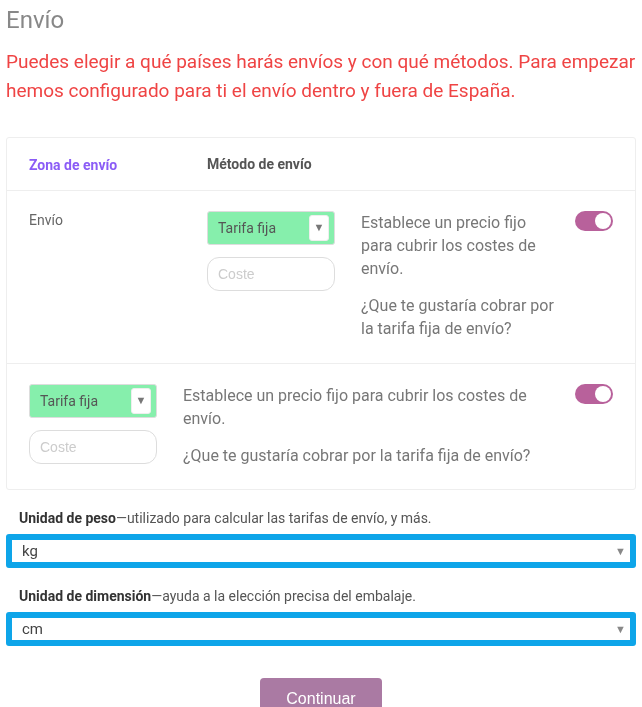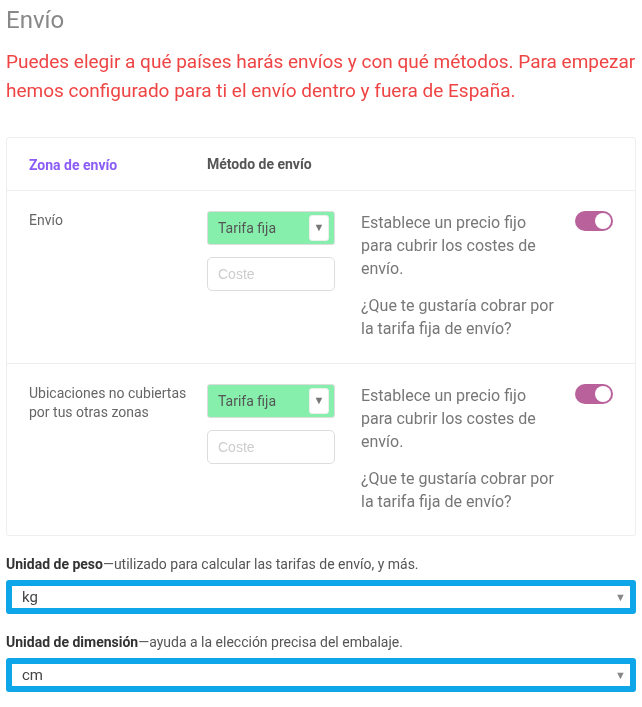--- a/index.html
+++ b/index.html
@@ -106,21 +106,21 @@
     justify-content: center;
     color: #777;
     font-size: 11px;
     pointer-events: none;
     background: #fff;
   }
   .cost-input {
     width: 128px;
     height: 34px;
     border: 1px solid #ddd;
-    border-radius: 5px;
+    border-radius: 12px;
     padding: 0 10px;
     font-size: 14px;
     color: #555;
   }
   .cost-input::placeholder { color: #ccc; }
   .toggle {
     width: 38px;
     height: 20px;
     background: #b8619b;
     border-radius: 20px;
@@ -135,20 +135,21 @@
     width: 16px;
     height: 16px;
     background: #fff;
     border-radius: 50%;
   }
   .unit-block { margin-top: 20px; }
   .unit-label {
     font-size: 14px;
     color: #333;
     margin-bottom: 8px;
+    margin-left: 13px;
   }
   .unit-label .bold { font-weight: 700; }
   .unit-label .dash { color: #555; }
   .unit-select-wrap {
     position: relative;
     width: 100%;
   }
   .unit-select {
     width: 100%;
     height: 34px;
@@ -212,21 +213,20 @@
     <div class="col-desc">
       <div class="desc1">Establece un precio fijo para cubrir los costes de envío.</div>
       <div class="desc2">¿Que te gustaría cobrar por la tarifa fija de envío?</div>
     </div>
     <div class="col-toggle">
       <div class="toggle"></div>
     </div>
   </div>
 
   <div class="zone-row">
-    <div class="col-zone">Ubicaciones no cubiertas por tus otras zonas</div>
     <div class="col-method">
       <div class="select-wrap">
         <div class="fake-select">Tarifa fija</div>
         <span class="chev">▼</span>
       </div>
       <input type="text" class="cost-input" placeholder="Coste" style="">
     </div>
     <div class="col-desc">
       <div class="desc1">Establece un precio fijo para cubrir los costes de envío.</div>
       <div class="desc2">¿Que te gustaría cobrar por la tarifa fija de envío?</div>

